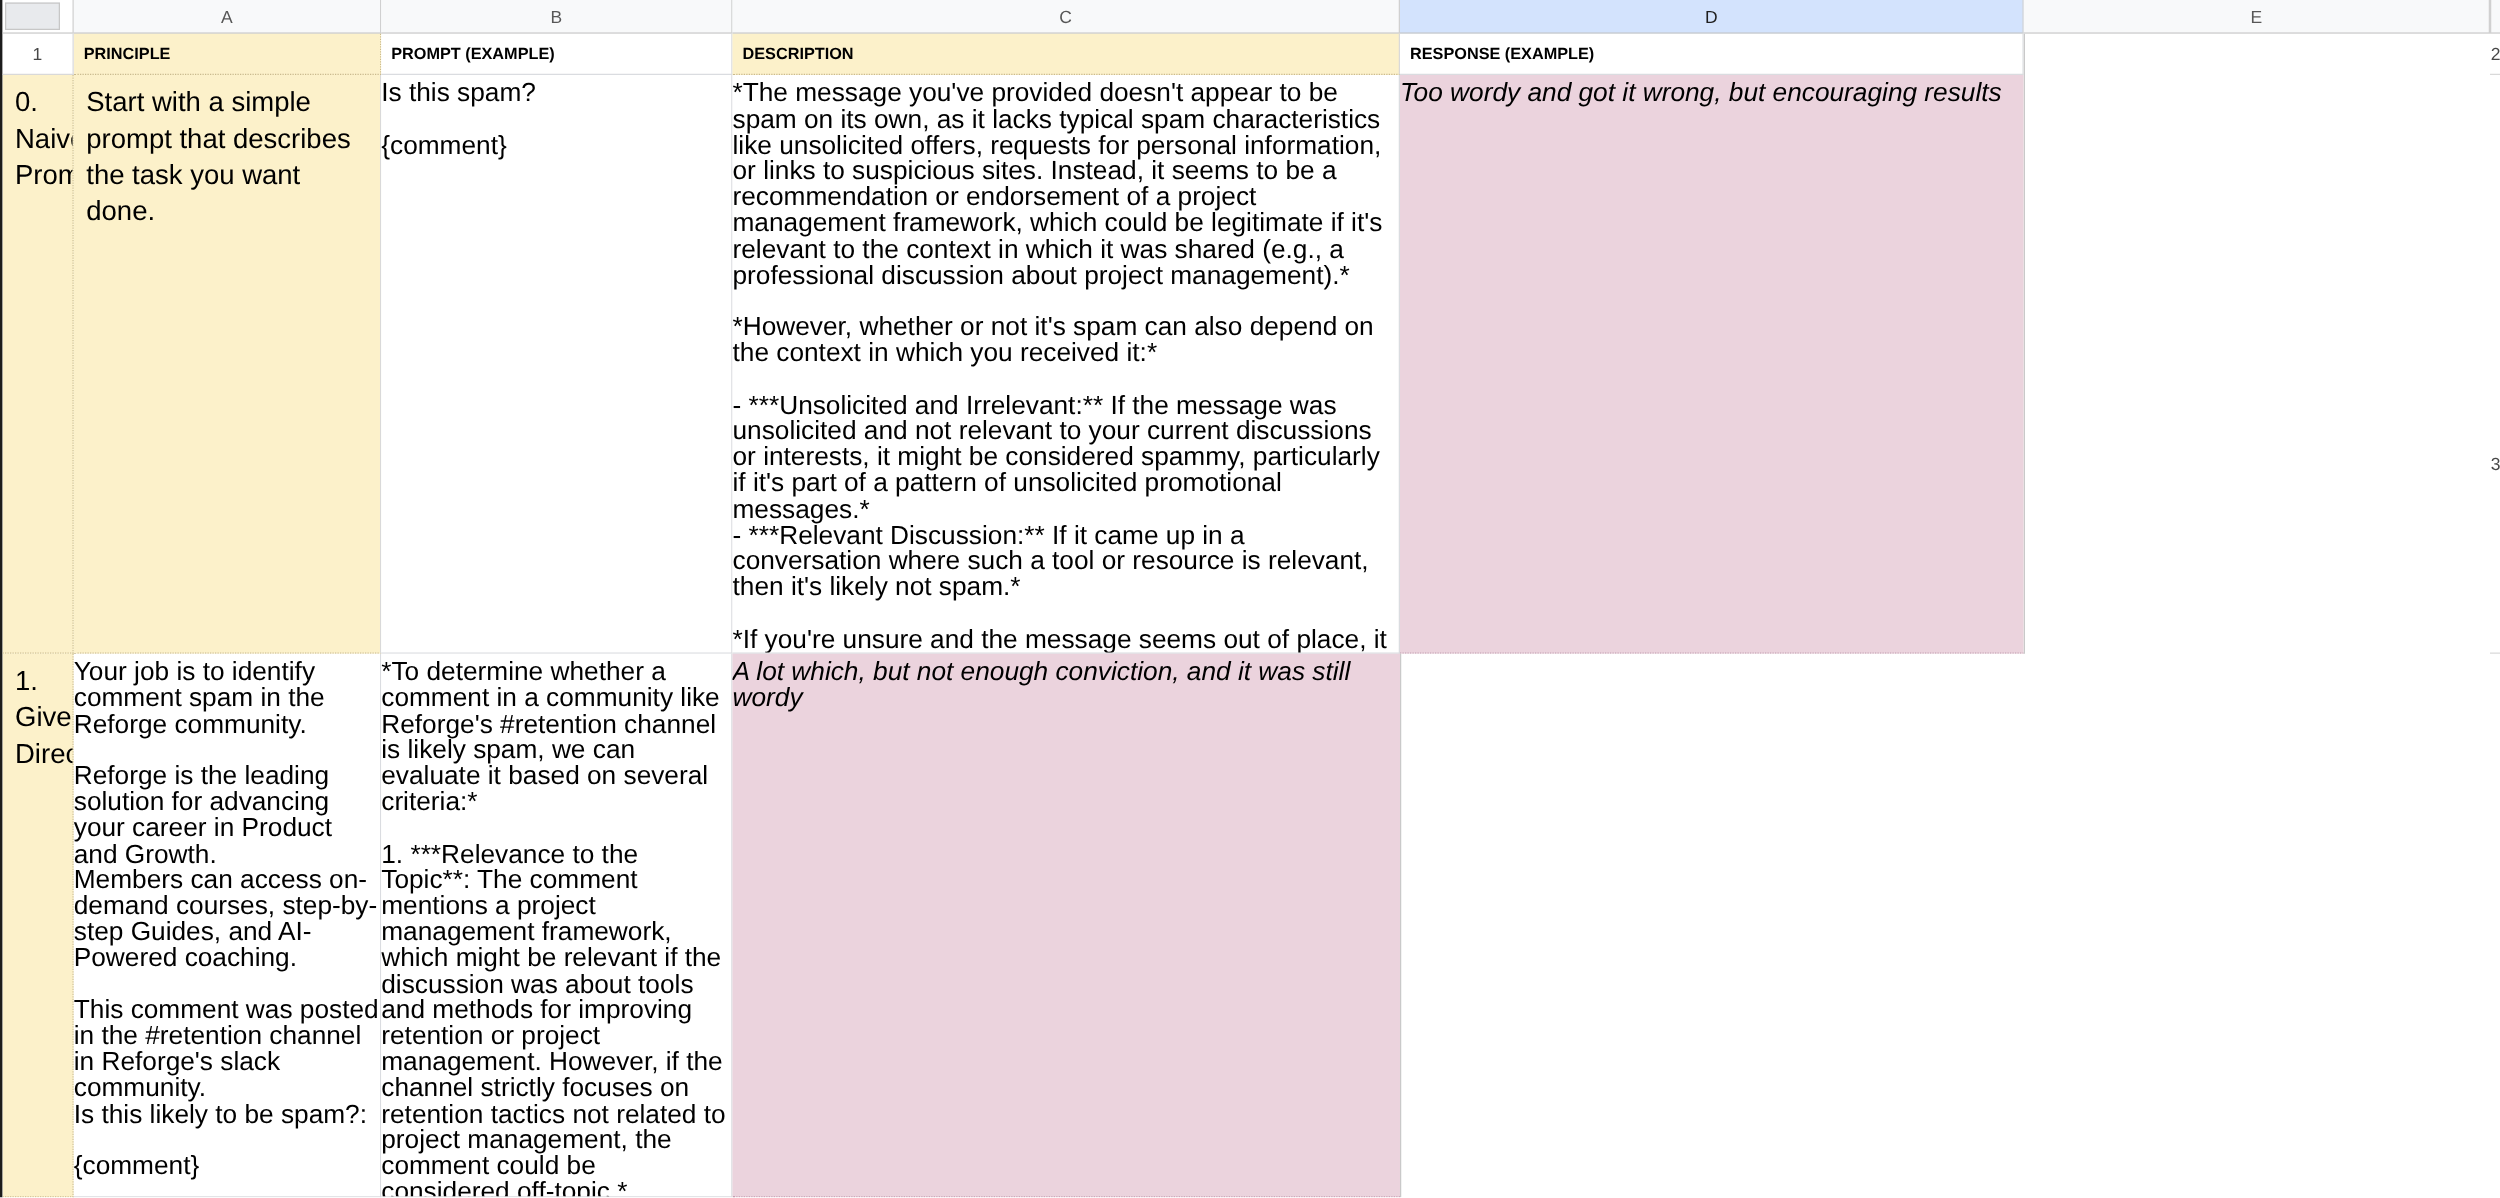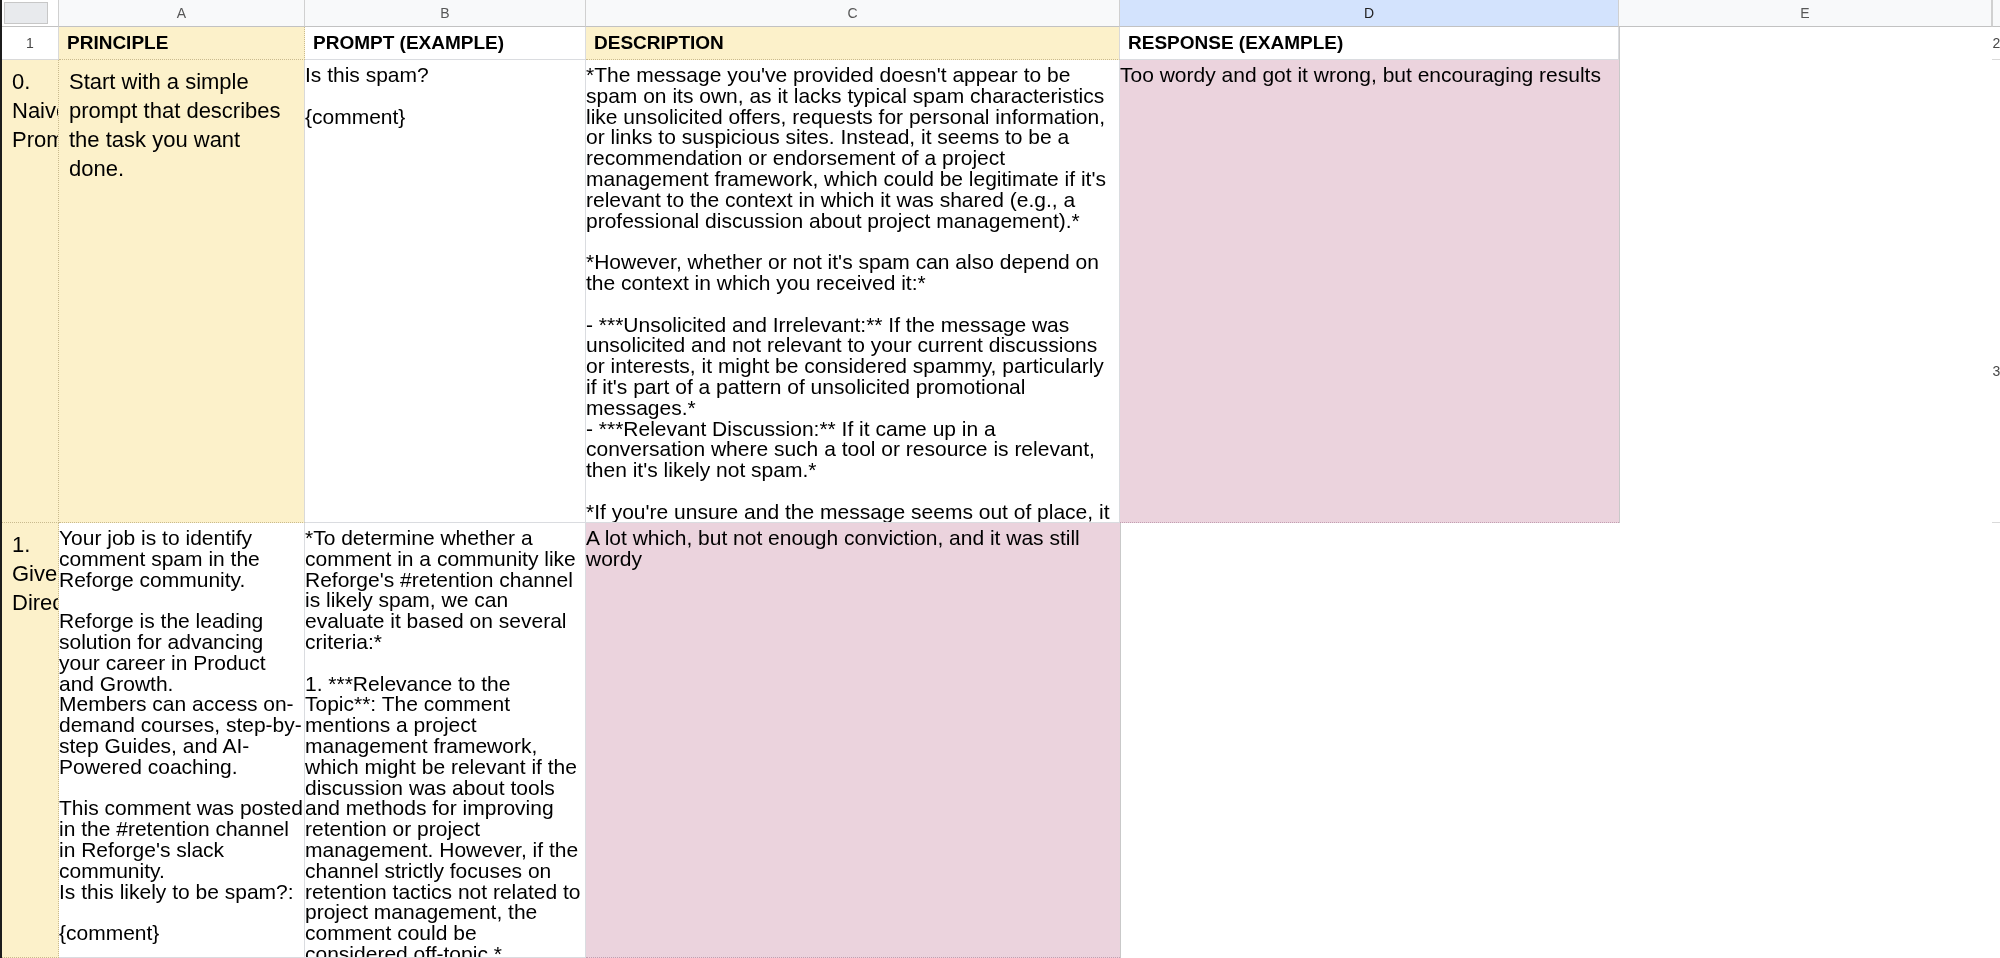--- a/index.html
+++ b/index.html
@@ -67,28 +67,28 @@
   }
   .cell.cream.edge { border-right: 1px solid #d9d9d9; }
   .cell.pink {
     background: var(--pink, #ebd3dd);
     border-right: none;
     border-bottom: 1px dotted #c29fb1;
   }
   .cell.hdr1 {
     display: flex; align-items: center;
     padding: 0 0 0 8px;
-    font-size: 19px; font-weight: bold; line-height: 1.1;
+    font-size: 13px; font-weight: bold; line-height: 1.1;
     white-space: nowrap;
   }
   .cell.big {
     padding: 7px 10px;
     font-size: 22px; line-height: 29px;
   }
-  .cell.notes { }
+  .cell.notes { font-style: italic; }
   .sliver {
     background: #ffffff;
     border-left: 1px solid #c9c9c9;
   }
   .sliver.top {
     background: #f8f9fa;
     border-bottom: 1px solid #c2c2c2;
     border-left: 1px solid #d0d0d0;
   }
 </style>

